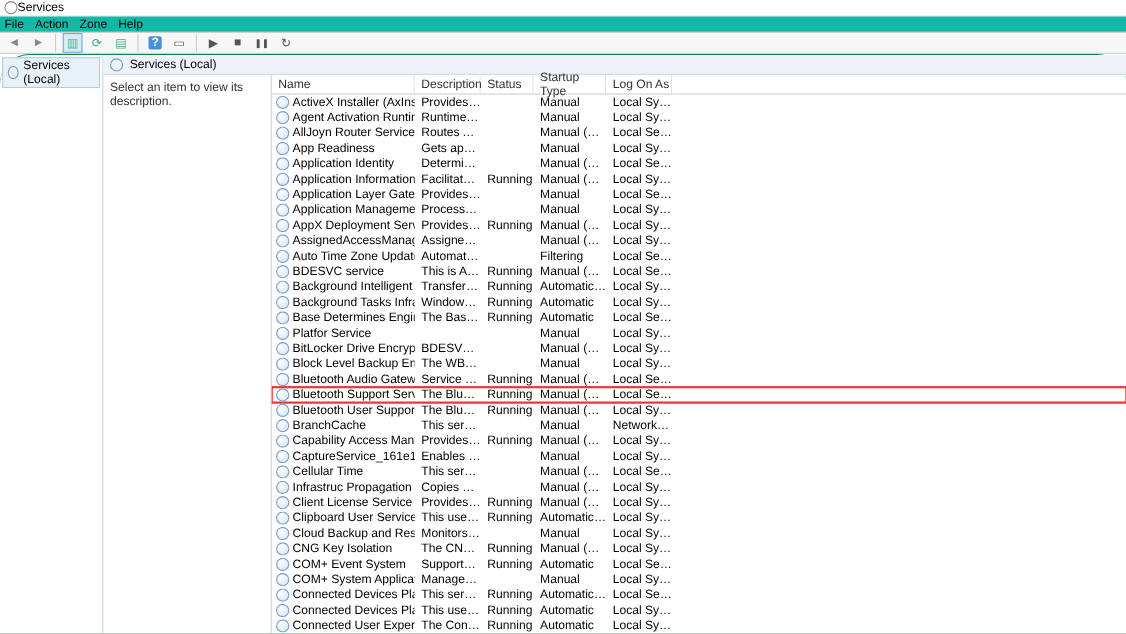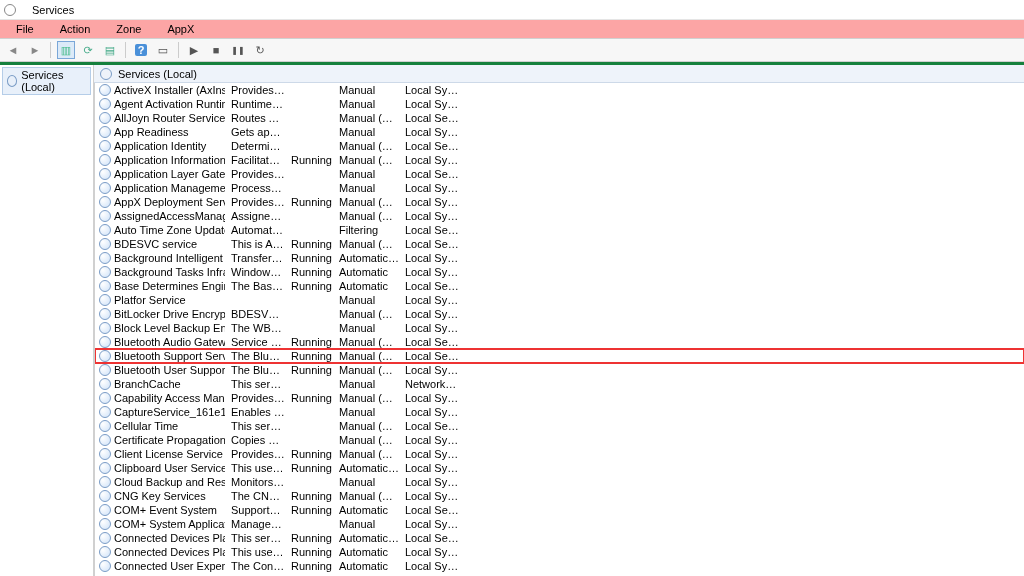--- a/index.html
+++ b/index.html
@@ -1,25 +1,25 @@
 <!DOCTYPE html>
 <html><head>
 <meta charset="utf-8">
 <style>
 * { margin:0; padding:0; box-sizing:border-box; font-family:"Segoe UI",Tahoma,sans-serif; font-size:11px; }
 body { background:#fff; color:#000; width:1024px; height:576px; overflow:hidden; display:flex; flex-direction:column; }
-.titlebar { height:20px; display:flex; align-items:center; padding-left:4px; gap:16px; background:#fff; border-bottom:1px solid #e5e5e5;}
+.titlebar { height:20px; display:flex; align-items:center; padding-left:4px; gap:0; background:#fff; border-bottom:1px solid #e5e5e5;}
 .titlebar .gear { width:12px; height:12px; border:1px solid #888; border-radius:50%; position:relative;}
-.menubar { height:18px; display:flex; align-items:center; padding-left:16px; gap:26px; background:#fca5a5; }
+.menubar { height:18px; display:flex; align-items:center; padding-left:4px; gap:10px; background:#14b8a6; }
 .menubar span{ color:#000; }
 .toolbar { height:24px; display:flex; align-items:center; padding:0 4px; gap:4px; border-top:1px solid #d0d0d0; border-bottom:1px solid #d0d0d0; background:#f7f7f7; }
 .tbtn { width:18px; height:18px; display:flex; align-items:center; justify-content:center; color:#555; }
 .tbtn.sel{ border:1px solid #7aa7d8; background:#dceaf8;}
 .sep { width:1px; height:16px; background:#ccc; margin:0 2px;}
-.main { flex:1; display:flex; border-top:3px solid #15803d;}
+.main { flex:1; display:flex; border-top:1px solid #15803d;border-radius:27px;}
 .treepane{ width:94px; border-right:1px solid #d0d0d0; padding:2px;}
 .treeitem{ display:flex; align-items:center; gap:4px; padding:1px 4px; background:#e8f0fa; border:1px solid #b5cde8;}
 .treeitem .gi{ width:12px; height:12px; border:1px solid #7a9cc6; border-radius:50%;}
 .content{ flex:1; display:flex; flex-direction:column;}
 .hdr{ height:18px; background:#eef3fa; border-bottom:1px solid #cdd9e8; display:flex; align-items:center; padding-left:6px; gap:6px;}
 .hdr .gi{ width:12px; height:12px; border:1px solid #7a9cc6; border-radius:50%;}
 .body{ flex:1; display:flex;}
 .descpane{ width:152px; padding:6px 6px 0 6px; color:#333;}
 .listpane{ flex:1; display:flex; flex-direction:column; border-left:1px solid #d0d0d0;}
 .cols{ height:18px; border-bottom:1px solid #d0d0d0; display:flex; align-items:center;}
@@ -49,21 +49,21 @@
 
 <div class="titlebar">
   <span class="gear"></span>
   <span>Services</span>
 </div>
 
 <div class="menubar">
   <span>File</span>
   <span>Action</span>
   <span>Zone</span>
-  <span>AppX</span>
+  <span>Help</span>
 </div>
 
 <div class="toolbar">
   <div class="tbtn arrow-l"></div>
   <div class="tbtn arrow-r"></div>
   <div class="sep"></div>
   <div class="tbtn sel sq"></div>
   <div class="tbtn rf"></div>
   <div class="tbtn ex"></div>
   <div class="sep"></div>
@@ -82,21 +82,31 @@
       <span class="gi"></span>
       <span>Services (Local)</span>
     </div>
   </div>
   <div class="content">
     <div class="hdr">
       <span class="gi"></span>
       <span>Services (Local)</span>
     </div>
     <div class="body">
+      <div class="descpane">
+        <span>Select an item to view its description.</span>
+      </div>
       <div class="listpane">
+        <div class="cols">
+          <div class="col c0">Name</div>
+          <div class="col c1">Description</div>
+          <div class="col c2">Status</div>
+          <div class="col c3">Startup Type</div>
+          <div class="col c4">Log On As</div>
+        </div>
         <div class="rows" id="rows">
             <div class="row">
               <div class="cell name c0">
                 <span class="svc-ico"></span>
                 <span>ActiveX Installer (AxInstSV)</span>
               </div>
               <div class="cell c1">Provides Us...</div>
               <div class="cell c2"></div>
               <div class="cell c3">Manual</div>
               <div class="cell c4">Local Syste...</div>
@@ -337,21 +347,21 @@
                 <span>Cellular Time</span>
               </div>
               <div class="cell c1">This service ...</div>
               <div class="cell c2"></div>
               <div class="cell c3">Manual (Trig...</div>
               <div class="cell c4">Local Service</div>
             </div>
             <div class="row">
               <div class="cell name c0">
                 <span class="svc-ico"></span>
-                <span>Certificate Propagation</span>
+                <span>Infrastruc Propagation</span>
               </div>
               <div class="cell c1">Copies user ...</div>
               <div class="cell c2"></div>
               <div class="cell c3">Manual (Trig...</div>
               <div class="cell c4">Local Syste...</div>
             </div>
             <div class="row">
               <div class="cell name c0">
                 <span class="svc-ico"></span>
                 <span>Client License Service (ClipS...</span>
@@ -377,21 +387,21 @@
                 <span>Cloud Backup and Restore ...</span>
               </div>
               <div class="cell c1">Monitors th...</div>
               <div class="cell c2"></div>
               <div class="cell c3">Manual</div>
               <div class="cell c4">Local Syste...</div>
             </div>
             <div class="row">
               <div class="cell name c0">
                 <span class="svc-ico"></span>
-                <span>CNG Key Services</span>
+                <span>CNG Key Isolation</span>
               </div>
               <div class="cell c1">The CNG ke...</div>
               <div class="cell c2">Running</div>
               <div class="cell c3">Manual (Trig...</div>
               <div class="cell c4">Local Syste...</div>
             </div>
             <div class="row">
               <div class="cell name c0">
                 <span class="svc-ico"></span>
                 <span>COM+ Event System</span>

